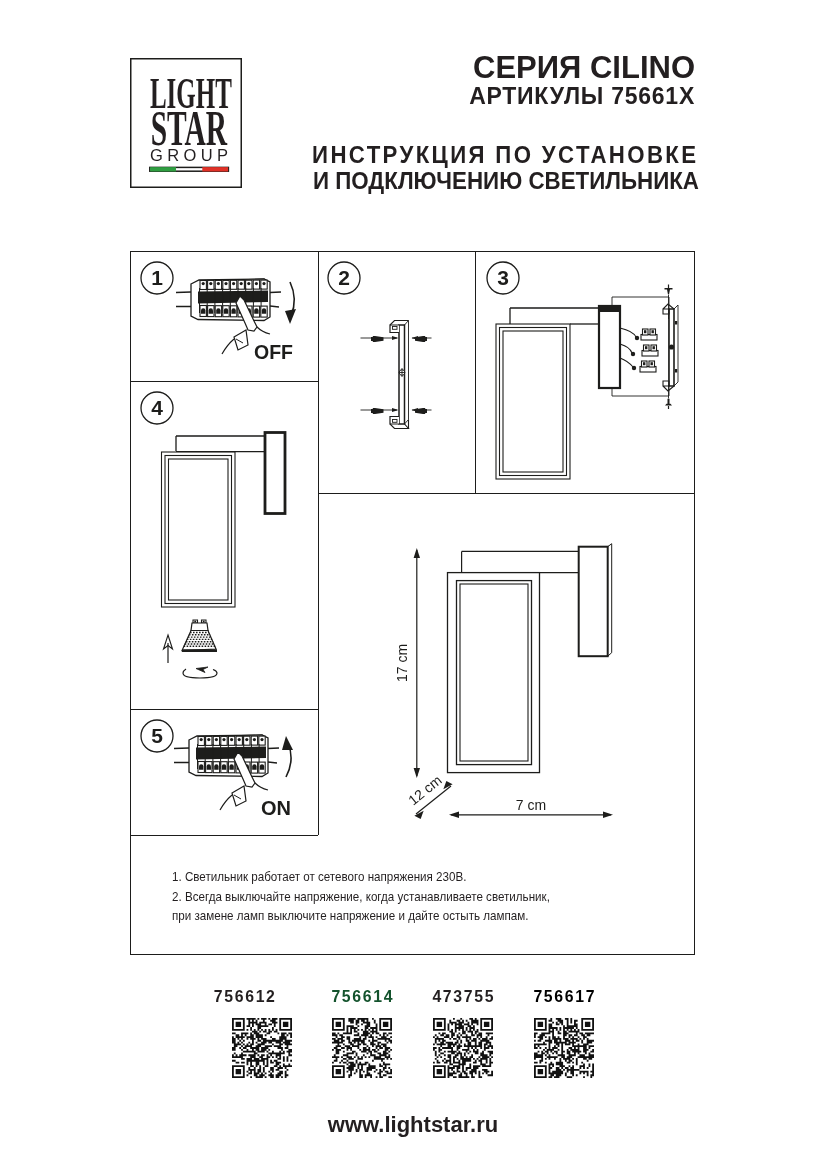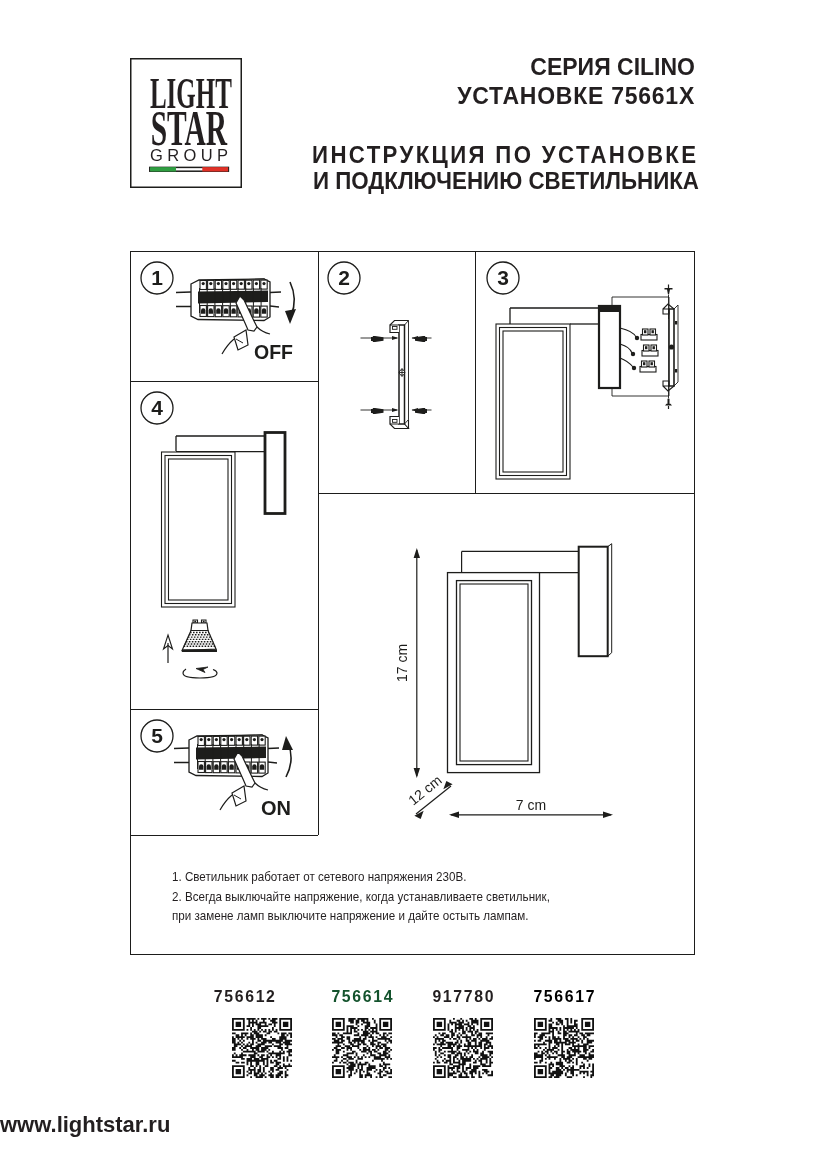--- a/index.html
+++ b/index.html
@@ -11,23 +11,23 @@
     <g font-family="'Liberation Serif',serif" font-weight="bold" fill="#231f20">
       <text x="60.9" y="50.3" font-size="45" text-anchor="middle" textLength="82" lengthAdjust="spacingAndGlyphs">LIGHT</text>
       <text x="58.9" y="86.8" font-size="51.5" text-anchor="middle" textLength="76.5" lengthAdjust="spacingAndGlyphs">STAR</text>
     </g>
     <text x="59" y="102.8" font-size="16.5" text-anchor="middle" font-family="'Liberation Sans',sans-serif" fill="#231f20" textLength="78" lengthAdjust="spacing" font-weight="400">GROUP</text>
     <rect x="19.8" y="109.4" width="78.6" height="3.8" fill="#fff" stroke="#1d1d1b" stroke-width="1.5"></rect>
     <rect x="20.1" y="109.1" width="25.9" height="4.4" fill="#2f9e41"></rect>
     <rect x="72.3" y="109.1" width="25.8" height="4.4" fill="#e03127"></rect>
   </svg>
 
-<div class="abs" style="left:295px;top:56px;width:400px;text-align:right;font-weight:bold;font-size:23px;line-height:23px;color:#231f20;">СЕРИЯ CILINO</div>
-
-<div class="abs" style="left:295px;top:85px;width:400px;text-align:right;font-weight:bold;font-size:23px;line-height:23px;letter-spacing:0.75px;color:#231f20;">УСТАНОВКЕ 75661X</div>
+<div class="abs" style="left:295px;top:56px;width:400px;text-align:right;font-weight:bold;font-size:31px;line-height:23px;color:#231f20;">СЕРИЯ CILINO</div>
+
+<div class="abs" style="left:295px;top:85px;width:400px;text-align:right;font-weight:bold;font-size:23px;line-height:23px;letter-spacing:0.75px;color:#231f20;">АРТИКУЛЫ 75661X</div>
 
 <div class="abs" style="left:273px;top:142.5px;width:420px;text-align:right;font-weight:bold;font-size:24.5px;line-height:24px;letter-spacing:2.6px;color:#231f20;transform:scaleX(0.907);transform-origin:100% 50%;white-space:nowrap;">ИНСТРУКЦИЯ ПО УСТАНОВКЕ</div>
 
 <div class="abs" style="left:276px;top:168.5px;width:420px;text-align:right;font-weight:bold;font-size:24.5px;line-height:24px;color:#231f20;transform:scaleX(0.912);transform-origin:100% 50%;white-space:nowrap;">И ПОДКЛЮЧЕНИЮ СВЕТИЛЬНИКА</div>
 
 <div class="abs" style="left:130px;top:251px;width:565px;height:704px;border:1.4px solid #1d1d1b;box-sizing:border-box;"></div>
 
 <div class="ln" style="left:318px;top:251px;width:1.4px;height:584px;"></div>
 
 <div class="ln" style="left:475px;top:251px;width:1.4px;height:243px;"></div>
@@ -314,24 +314,24 @@
 <svg class="abs" style="left:232px;top:1018px" width="60" height="60" viewBox="0 0 33 33">
     <path d="M0 0h7v1h-7zM8 0h5v1h-5zM14 0h1v1h-1zM16 0h3v1h-3zM20 0h1v1h-1zM22 0h3v1h-3zM26 0h7v1h-7zM0 1h1v1h-1zM6 1h1v1h-1zM9 1h1v1h-1zM11 1h1v1h-1zM13 1h1v1h-1zM17 1h1v1h-1zM21 1h3v1h-3zM26 1h1v1h-1zM32 1h1v1h-1zM0 2h1v1h-1zM2 2h3v1h-3zM6 2h1v1h-1zM9 2h5v1h-5zM15 2h4v1h-4zM22 2h3v1h-3zM26 2h1v1h-1zM28 2h3v1h-3zM32 2h1v1h-1zM0 3h1v1h-1zM2 3h3v1h-3zM6 3h1v1h-1zM9 3h1v1h-1zM11 3h1v1h-1zM13 3h3v1h-3zM18 3h1v1h-1zM20 3h2v1h-2zM23 3h1v1h-1zM26 3h1v1h-1zM28 3h3v1h-3zM32 3h1v1h-1zM0 4h1v1h-1zM2 4h3v1h-3zM6 4h1v1h-1zM8 4h2v1h-2zM11 4h1v1h-1zM14 4h6v1h-6zM23 4h1v1h-1zM26 4h1v1h-1zM28 4h3v1h-3zM32 4h1v1h-1zM0 5h1v1h-1zM6 5h1v1h-1zM10 5h1v1h-1zM14 5h2v1h-2zM22 5h1v1h-1zM26 5h1v1h-1zM32 5h1v1h-1zM0 6h7v1h-7zM8 6h1v1h-1zM10 6h1v1h-1zM12 6h1v1h-1zM14 6h1v1h-1zM16 6h1v1h-1zM18 6h1v1h-1zM20 6h1v1h-1zM22 6h1v1h-1zM24 6h1v1h-1zM26 6h7v1h-7zM11 7h3v1h-3zM15 7h1v1h-1zM17 7h2v1h-2zM20 7h2v1h-2zM23 7h2v1h-2zM0 8h2v1h-2zM5 8h4v1h-4zM10 8h1v1h-1zM12 8h3v1h-3zM19 8h2v1h-2zM25 8h1v1h-1zM27 8h3v1h-3zM31 8h2v1h-2zM2 9h2v1h-2zM5 9h1v1h-1zM7 9h1v1h-1zM10 9h2v1h-2zM13 9h4v1h-4zM18 9h1v1h-1zM27 9h2v1h-2zM30 9h1v1h-1zM32 9h1v1h-1zM0 10h1v1h-1zM2 10h5v1h-5zM8 10h4v1h-4zM13 10h4v1h-4zM21 10h1v1h-1zM26 10h4v1h-4zM32 10h1v1h-1zM0 11h2v1h-2zM3 11h1v1h-1zM5 11h1v1h-1zM8 11h1v1h-1zM10 11h3v1h-3zM14 11h1v1h-1zM16 11h3v1h-3zM22 11h2v1h-2zM26 11h4v1h-4zM0 12h2v1h-2zM4 12h1v1h-1zM6 12h1v1h-1zM11 12h1v1h-1zM14 12h2v1h-2zM17 12h11v1h-11zM29 12h4v1h-4zM0 13h2v1h-2zM3 13h1v1h-1zM5 13h1v1h-1zM9 13h1v1h-1zM11 13h1v1h-1zM13 13h1v1h-1zM16 13h3v1h-3zM20 13h2v1h-2zM24 13h3v1h-3zM28 13h4v1h-4zM1 14h4v1h-4zM6 14h1v1h-1zM8 14h1v1h-1zM10 14h2v1h-2zM14 14h4v1h-4zM22 14h1v1h-1zM26 14h2v1h-2zM29 14h4v1h-4zM1 15h2v1h-2zM5 15h1v1h-1zM7 15h4v1h-4zM13 15h3v1h-3zM18 15h4v1h-4zM23 15h4v1h-4zM30 15h1v1h-1zM0 16h2v1h-2zM4 16h1v1h-1zM6 16h2v1h-2zM10 16h5v1h-5zM16 16h4v1h-4zM25 16h3v1h-3zM29 16h2v1h-2zM0 17h2v1h-2zM5 17h1v1h-1zM8 17h1v1h-1zM11 17h1v1h-1zM13 17h2v1h-2zM16 17h3v1h-3zM20 17h1v1h-1zM27 17h1v1h-1zM31 17h2v1h-2zM6 18h7v1h-7zM14 18h4v1h-4zM19 18h1v1h-1zM22 18h1v1h-1zM26 18h1v1h-1zM28 18h1v1h-1zM30 18h3v1h-3zM1 19h1v1h-1zM5 19h1v1h-1zM12 19h2v1h-2zM20 19h9v1h-9zM31 19h1v1h-1zM0 20h1v1h-1zM2 20h1v1h-1zM4 20h4v1h-4zM9 20h4v1h-4zM14 20h1v1h-1zM16 20h2v1h-2zM19 20h1v1h-1zM21 20h1v1h-1zM24 20h3v1h-3zM31 20h2v1h-2zM0 21h6v1h-6zM10 21h3v1h-3zM15 21h2v1h-2zM19 21h2v1h-2zM22 21h1v1h-1zM24 21h1v1h-1zM26 21h1v1h-1zM28 21h1v1h-1zM30 21h1v1h-1zM5 22h2v1h-2zM8 22h3v1h-3zM12 22h3v1h-3zM16 22h4v1h-4zM25 22h2v1h-2zM28 22h1v1h-1zM30 22h1v1h-1zM0 23h2v1h-2zM8 23h10v1h-10zM19 23h1v1h-1zM21 23h1v1h-1zM23 23h2v1h-2zM28 23h1v1h-1zM30 23h1v1h-1zM32 23h1v1h-1zM2 24h2v1h-2zM5 24h2v1h-2zM8 24h1v1h-1zM10 24h1v1h-1zM13 24h2v1h-2zM17 24h1v1h-1zM19 24h1v1h-1zM21 24h2v1h-2zM24 24h3v1h-3zM8 25h1v1h-1zM10 25h1v1h-1zM13 25h2v1h-2zM17 25h1v1h-1zM19 25h1v1h-1zM24 25h2v1h-2zM28 25h1v1h-1zM31 25h1v1h-1zM0 26h7v1h-7zM10 26h2v1h-2zM13 26h1v1h-1zM15 26h1v1h-1zM18 26h2v1h-2zM23 26h2v1h-2zM26 26h1v1h-1zM28 26h5v1h-5zM0 27h1v1h-1zM6 27h1v1h-1zM9 27h1v1h-1zM12 27h1v1h-1zM15 27h1v1h-1zM17 27h1v1h-1zM21 27h2v1h-2zM25 27h3v1h-3zM29 27h1v1h-1zM0 28h1v1h-1zM2 28h3v1h-3zM6 28h1v1h-1zM9 28h4v1h-4zM14 28h2v1h-2zM17 28h1v1h-1zM21 28h2v1h-2zM24 28h2v1h-2zM30 28h1v1h-1zM0 29h1v1h-1zM2 29h3v1h-3zM6 29h1v1h-1zM8 29h1v1h-1zM10 29h1v1h-1zM12 29h1v1h-1zM14 29h2v1h-2zM17 29h1v1h-1zM20 29h1v1h-1zM22 29h1v1h-1zM26 29h2v1h-2zM29 29h1v1h-1zM0 30h1v1h-1zM2 30h3v1h-3zM6 30h1v1h-1zM9 30h2v1h-2zM12 30h3v1h-3zM16 30h1v1h-1zM18 30h1v1h-1zM21 30h1v1h-1zM25 30h3v1h-3zM29 30h1v1h-1zM0 31h1v1h-1zM6 31h1v1h-1zM8 31h1v1h-1zM12 31h2v1h-2zM15 31h3v1h-3zM20 31h3v1h-3zM24 31h3v1h-3zM29 31h2v1h-2zM0 32h7v1h-7zM10 32h1v1h-1zM13 32h4v1h-4zM18 32h1v1h-1zM21 32h2v1h-2zM24 32h2v1h-2zM27 32h1v1h-1zM29 32h1v1h-1z" fill="#111"></path>
   </svg>
 
 <div class="abs" style="left:312px;top:987.5px;width:100px;text-align:center;font-size:15.8px;letter-spacing:1.7px;text-indent:1.7px;font-weight:bold;color:#14532d;">756614</div>
 
 <svg class="abs" style="left:332px;top:1018px" width="60" height="60" viewBox="0 0 33 33">
     <path d="M0 0h7v1h-7zM9 0h4v1h-4zM14 0h6v1h-6zM22 0h1v1h-1zM26 0h7v1h-7zM0 1h1v1h-1zM6 1h1v1h-1zM9 1h3v1h-3zM13 1h2v1h-2zM16 1h2v1h-2zM19 1h1v1h-1zM23 1h1v1h-1zM26 1h1v1h-1zM32 1h1v1h-1zM0 2h1v1h-1zM2 2h3v1h-3zM6 2h1v1h-1zM10 2h2v1h-2zM13 2h2v1h-2zM17 2h4v1h-4zM23 2h1v1h-1zM26 2h1v1h-1zM28 2h3v1h-3zM32 2h1v1h-1zM0 3h1v1h-1zM2 3h3v1h-3zM6 3h1v1h-1zM13 3h1v1h-1zM16 3h1v1h-1zM19 3h2v1h-2zM24 3h1v1h-1zM26 3h1v1h-1zM28 3h3v1h-3zM32 3h1v1h-1zM0 4h1v1h-1zM2 4h3v1h-3zM6 4h1v1h-1zM8 4h4v1h-4zM14 4h1v1h-1zM18 4h3v1h-3zM24 4h1v1h-1zM26 4h1v1h-1zM28 4h3v1h-3zM32 4h1v1h-1zM0 5h1v1h-1zM6 5h1v1h-1zM8 5h1v1h-1zM10 5h4v1h-4zM18 5h2v1h-2zM21 5h4v1h-4zM26 5h1v1h-1zM32 5h1v1h-1zM0 6h7v1h-7zM8 6h1v1h-1zM10 6h1v1h-1zM12 6h1v1h-1zM14 6h1v1h-1zM16 6h1v1h-1zM18 6h1v1h-1zM20 6h1v1h-1zM22 6h1v1h-1zM24 6h1v1h-1zM26 6h7v1h-7zM8 7h1v1h-1zM10 7h1v1h-1zM12 7h2v1h-2zM17 7h3v1h-3zM21 7h4v1h-4zM0 8h2v1h-2zM3 8h1v1h-1zM6 8h5v1h-5zM14 8h1v1h-1zM17 8h4v1h-4zM22 8h1v1h-1zM24 8h2v1h-2zM28 8h2v1h-2zM31 8h2v1h-2zM0 9h3v1h-3zM4 9h2v1h-2zM12 9h3v1h-3zM16 9h4v1h-4zM21 9h1v1h-1zM26 9h1v1h-1zM28 9h1v1h-1zM30 9h1v1h-1zM2 10h1v1h-1zM5 10h2v1h-2zM8 10h2v1h-2zM15 10h1v1h-1zM18 10h1v1h-1zM20 10h3v1h-3zM24 10h1v1h-1zM27 10h3v1h-3zM32 10h1v1h-1zM0 11h2v1h-2zM3 11h3v1h-3zM8 11h2v1h-2zM12 11h4v1h-4zM17 11h2v1h-2zM22 11h1v1h-1zM25 11h7v1h-7zM1 12h3v1h-3zM5 12h2v1h-2zM9 12h1v1h-1zM11 12h7v1h-7zM20 12h1v1h-1zM22 12h3v1h-3zM29 12h1v1h-1zM31 12h2v1h-2zM0 13h6v1h-6zM9 13h2v1h-2zM12 13h1v1h-1zM14 13h1v1h-1zM16 13h2v1h-2zM21 13h2v1h-2zM25 13h2v1h-2zM30 13h1v1h-1zM32 13h1v1h-1zM3 14h1v1h-1zM6 14h1v1h-1zM10 14h2v1h-2zM14 14h2v1h-2zM17 14h2v1h-2zM21 14h3v1h-3zM25 14h1v1h-1zM27 14h3v1h-3zM2 15h3v1h-3zM7 15h3v1h-3zM11 15h4v1h-4zM19 15h1v1h-1zM22 15h1v1h-1zM24 15h3v1h-3zM28 15h2v1h-2zM1 16h2v1h-2zM5 16h2v1h-2zM8 16h3v1h-3zM14 16h1v1h-1zM17 16h2v1h-2zM20 16h1v1h-1zM24 16h1v1h-1zM26 16h2v1h-2zM29 16h3v1h-3zM0 17h1v1h-1zM2 17h3v1h-3zM8 17h1v1h-1zM10 17h1v1h-1zM15 17h1v1h-1zM17 17h4v1h-4zM22 17h2v1h-2zM25 17h1v1h-1zM29 17h2v1h-2zM32 17h1v1h-1zM2 18h2v1h-2zM6 18h1v1h-1zM11 18h2v1h-2zM16 18h3v1h-3zM20 18h2v1h-2zM23 18h2v1h-2zM28 18h2v1h-2zM31 18h1v1h-1zM2 19h2v1h-2zM8 19h4v1h-4zM13 19h1v1h-1zM19 19h1v1h-1zM21 19h1v1h-1zM25 19h2v1h-2zM28 19h3v1h-3zM1 20h1v1h-1zM6 20h3v1h-3zM13 20h1v1h-1zM17 20h1v1h-1zM21 20h3v1h-3zM26 20h4v1h-4zM31 20h1v1h-1zM0 21h4v1h-4zM5 21h1v1h-1zM8 21h3v1h-3zM12 21h1v1h-1zM14 21h1v1h-1zM16 21h1v1h-1zM18 21h1v1h-1zM20 21h1v1h-1zM23 21h4v1h-4zM29 21h3v1h-3zM2 22h1v1h-1zM6 22h2v1h-2zM9 22h3v1h-3zM14 22h3v1h-3zM23 22h6v1h-6zM30 22h1v1h-1zM32 22h1v1h-1zM1 23h2v1h-2zM5 23h1v1h-1zM8 23h1v1h-1zM13 23h1v1h-1zM22 23h1v1h-1zM27 23h1v1h-1zM0 24h1v1h-1zM4 24h1v1h-1zM6 24h2v1h-2zM9 24h3v1h-3zM13 24h1v1h-1zM15 24h1v1h-1zM18 24h2v1h-2zM28 24h1v1h-1zM8 25h1v1h-1zM10 25h3v1h-3zM14 25h5v1h-5zM20 25h1v1h-1zM26 25h1v1h-1zM28 25h4v1h-4zM0 26h7v1h-7zM9 26h4v1h-4zM14 26h1v1h-1zM16 26h1v1h-1zM20 26h4v1h-4zM26 26h2v1h-2zM29 26h1v1h-1zM0 27h1v1h-1zM6 27h1v1h-1zM8 27h4v1h-4zM14 27h1v1h-1zM16 27h1v1h-1zM19 27h5v1h-5zM28 27h2v1h-2zM31 27h1v1h-1zM0 28h1v1h-1zM2 28h3v1h-3zM6 28h1v1h-1zM9 28h3v1h-3zM13 28h1v1h-1zM15 28h2v1h-2zM19 28h3v1h-3zM24 28h1v1h-1zM26 28h1v1h-1zM28 28h1v1h-1zM32 28h1v1h-1zM0 29h1v1h-1zM2 29h3v1h-3zM6 29h1v1h-1zM8 29h1v1h-1zM10 29h1v1h-1zM13 29h1v1h-1zM15 29h1v1h-1zM17 29h1v1h-1zM19 29h1v1h-1zM23 29h1v1h-1zM26 29h2v1h-2zM29 29h2v1h-2zM32 29h1v1h-1zM0 30h1v1h-1zM2 30h3v1h-3zM6 30h1v1h-1zM10 30h1v1h-1zM12 30h1v1h-1zM15 30h1v1h-1zM19 30h2v1h-2zM25 30h2v1h-2zM30 30h3v1h-3zM0 31h1v1h-1zM6 31h1v1h-1zM9 31h2v1h-2zM15 31h2v1h-2zM18 31h4v1h-4zM26 31h1v1h-1zM28 31h2v1h-2zM0 32h7v1h-7zM9 32h1v1h-1zM15 32h2v1h-2zM18 32h1v1h-1zM21 32h1v1h-1zM24 32h1v1h-1zM26 32h2v1h-2zM31 32h2v1h-2z" fill="#111"></path>
   </svg>
 
-<div class="abs" style="left:413px;top:987.5px;width:100px;text-align:center;font-size:15.8px;letter-spacing:1.7px;text-indent:1.7px;font-weight:bold;color:#231f20;">917780</div>
+<div class="abs" style="left:413px;top:987.5px;width:100px;text-align:center;font-size:15.8px;letter-spacing:1.7px;text-indent:1.7px;font-weight:bold;color:#231f20;">473755</div>
 
 <svg class="abs" style="left:433px;top:1018px" width="60" height="60" viewBox="0 0 33 33">
     <path d="M0 0h7v1h-7zM11 0h1v1h-1zM15 0h1v1h-1zM20 0h2v1h-2zM23 0h1v1h-1zM26 0h7v1h-7zM0 1h1v1h-1zM6 1h1v1h-1zM9 1h1v1h-1zM13 1h2v1h-2zM16 1h1v1h-1zM18 1h1v1h-1zM21 1h4v1h-4zM26 1h1v1h-1zM32 1h1v1h-1zM0 2h1v1h-1zM2 2h3v1h-3zM6 2h1v1h-1zM9 2h4v1h-4zM14 2h3v1h-3zM19 2h1v1h-1zM21 2h4v1h-4zM26 2h1v1h-1zM28 2h3v1h-3zM32 2h1v1h-1zM0 3h1v1h-1zM2 3h3v1h-3zM6 3h1v1h-1zM8 3h1v1h-1zM10 3h1v1h-1zM12 3h4v1h-4zM17 3h3v1h-3zM21 3h1v1h-1zM24 3h1v1h-1zM26 3h1v1h-1zM28 3h3v1h-3zM32 3h1v1h-1zM0 4h1v1h-1zM2 4h3v1h-3zM6 4h1v1h-1zM8 4h1v1h-1zM12 4h1v1h-1zM14 4h3v1h-3zM19 4h2v1h-2zM22 4h1v1h-1zM26 4h1v1h-1zM28 4h3v1h-3zM32 4h1v1h-1zM0 5h1v1h-1zM6 5h1v1h-1zM8 5h1v1h-1zM12 5h5v1h-5zM18 5h1v1h-1zM20 5h3v1h-3zM26 5h1v1h-1zM32 5h1v1h-1zM0 6h7v1h-7zM8 6h1v1h-1zM10 6h1v1h-1zM12 6h1v1h-1zM14 6h1v1h-1zM16 6h1v1h-1zM18 6h1v1h-1zM20 6h1v1h-1zM22 6h1v1h-1zM24 6h1v1h-1zM26 6h7v1h-7zM9 7h2v1h-2zM12 7h1v1h-1zM16 7h2v1h-2zM19 7h3v1h-3zM23 7h2v1h-2zM3 8h1v1h-1zM5 8h2v1h-2zM10 8h2v1h-2zM14 8h1v1h-1zM16 8h2v1h-2zM21 8h1v1h-1zM23 8h1v1h-1zM25 8h2v1h-2zM29 8h4v1h-4zM1 9h1v1h-1zM4 9h2v1h-2zM7 9h2v1h-2zM10 9h2v1h-2zM13 9h1v1h-1zM15 9h1v1h-1zM18 9h1v1h-1zM21 9h2v1h-2zM24 9h3v1h-3zM30 9h1v1h-1zM0 10h1v1h-1zM2 10h1v1h-1zM6 10h3v1h-3zM10 10h1v1h-1zM13 10h2v1h-2zM16 10h5v1h-5zM24 10h1v1h-1zM26 10h1v1h-1zM29 10h1v1h-1zM32 10h1v1h-1zM1 11h5v1h-5zM9 11h1v1h-1zM11 11h2v1h-2zM14 11h1v1h-1zM18 11h1v1h-1zM20 11h1v1h-1zM22 11h2v1h-2zM25 11h1v1h-1zM27 11h3v1h-3zM31 11h2v1h-2zM1 12h1v1h-1zM3 12h1v1h-1zM5 12h2v1h-2zM13 12h1v1h-1zM15 12h1v1h-1zM18 12h2v1h-2zM21 12h3v1h-3zM26 12h5v1h-5zM1 13h1v1h-1zM4 13h2v1h-2zM7 13h4v1h-4zM12 13h2v1h-2zM15 13h1v1h-1zM19 13h2v1h-2zM23 13h1v1h-1zM25 13h2v1h-2zM29 13h3v1h-3zM0 14h1v1h-1zM2 14h5v1h-5zM8 14h5v1h-5zM14 14h1v1h-1zM17 14h1v1h-1zM19 14h2v1h-2zM23 14h1v1h-1zM25 14h2v1h-2zM28 14h2v1h-2zM31 14h1v1h-1zM4 15h1v1h-1zM8 15h2v1h-2zM11 15h1v1h-1zM13 15h3v1h-3zM17 15h10v1h-10zM28 15h1v1h-1zM30 15h3v1h-3zM0 16h2v1h-2zM3 16h1v1h-1zM5 16h6v1h-6zM13 16h2v1h-2zM19 16h1v1h-1zM21 16h1v1h-1zM23 16h1v1h-1zM26 16h1v1h-1zM28 16h3v1h-3zM32 16h1v1h-1zM0 17h1v1h-1zM3 17h2v1h-2zM10 17h1v1h-1zM13 17h1v1h-1zM16 17h4v1h-4zM22 17h1v1h-1zM24 17h1v1h-1zM28 17h1v1h-1zM1 18h1v1h-1zM3 18h1v1h-1zM6 18h1v1h-1zM8 18h5v1h-5zM14 18h1v1h-1zM18 18h1v1h-1zM20 18h1v1h-1zM22 18h3v1h-3zM27 18h1v1h-1zM30 18h3v1h-3zM1 19h1v1h-1zM4 19h2v1h-2zM10 19h2v1h-2zM13 19h3v1h-3zM17 19h1v1h-1zM19 19h1v1h-1zM23 19h2v1h-2zM26 19h2v1h-2zM31 19h2v1h-2zM1 20h1v1h-1zM3 20h1v1h-1zM6 20h1v1h-1zM8 20h2v1h-2zM12 20h2v1h-2zM15 20h1v1h-1zM17 20h1v1h-1zM21 20h1v1h-1zM26 20h4v1h-4zM31 20h1v1h-1zM2 21h1v1h-1zM4 21h1v1h-1zM8 21h2v1h-2zM11 21h2v1h-2zM15 21h2v1h-2zM18 21h1v1h-1zM20 21h2v1h-2zM25 21h1v1h-1zM27 21h4v1h-4zM32 21h1v1h-1zM1 22h1v1h-1zM6 22h1v1h-1zM9 22h1v1h-1zM11 22h1v1h-1zM13 22h1v1h-1zM15 22h6v1h-6zM22 22h1v1h-1zM24 22h1v1h-1zM26 22h4v1h-4zM31 22h1v1h-1zM2 23h1v1h-1zM5 23h1v1h-1zM7 23h3v1h-3zM11 23h1v1h-1zM14 23h1v1h-1zM16 23h5v1h-5zM23 23h1v1h-1zM25 23h2v1h-2zM29 23h1v1h-1zM31 23h1v1h-1zM0 24h1v1h-1zM2 24h2v1h-2zM6 24h2v1h-2zM9 24h1v1h-1zM11 24h4v1h-4zM16 24h2v1h-2zM22 24h2v1h-2zM26 24h1v1h-1zM29 24h1v1h-1zM31 24h2v1h-2zM9 25h2v1h-2zM14 25h4v1h-4zM20 25h1v1h-1zM26 25h3v1h-3zM31 25h1v1h-1zM0 26h7v1h-7zM8 26h1v1h-1zM11 26h4v1h-4zM16 26h1v1h-1zM20 26h1v1h-1zM22 26h4v1h-4zM27 26h5v1h-5zM0 27h1v1h-1zM6 27h1v1h-1zM8 27h4v1h-4zM13 27h2v1h-2zM16 27h1v1h-1zM18 27h3v1h-3zM22 27h3v1h-3zM0 28h1v1h-1zM2 28h3v1h-3zM6 28h1v1h-1zM8 28h1v1h-1zM10 28h1v1h-1zM13 28h1v1h-1zM16 28h1v1h-1zM18 28h1v1h-1zM21 28h3v1h-3zM27 28h3v1h-3zM0 29h1v1h-1zM2 29h3v1h-3zM6 29h1v1h-1zM8 29h1v1h-1zM11 29h1v1h-1zM13 29h2v1h-2zM16 29h2v1h-2zM20 29h4v1h-4zM25 29h1v1h-1zM28 29h3v1h-3zM32 29h1v1h-1zM0 30h1v1h-1zM2 30h3v1h-3zM6 30h1v1h-1zM8 30h5v1h-5zM15 30h1v1h-1zM17 30h2v1h-2zM20 30h2v1h-2zM23 30h1v1h-1zM25 30h1v1h-1zM27 30h1v1h-1zM29 30h1v1h-1zM32 30h1v1h-1zM0 31h1v1h-1zM6 31h1v1h-1zM8 31h3v1h-3zM14 31h2v1h-2zM18 31h1v1h-1zM21 31h1v1h-1zM25 31h1v1h-1zM30 31h3v1h-3zM0 32h7v1h-7zM8 32h1v1h-1zM11 32h2v1h-2zM14 32h6v1h-6zM21 32h2v1h-2zM25 32h2v1h-2z" fill="#111"></path>
   </svg>
 
 <div class="abs" style="left:514px;top:987.5px;width:100px;text-align:center;font-size:15.8px;letter-spacing:1.7px;text-indent:1.7px;font-weight:bold;color:#000000;">756617</div>
 
 <svg class="abs" style="left:534px;top:1018px" width="60" height="60" viewBox="0 0 33 33">
     <path d="M0 0h7v1h-7zM9 0h1v1h-1zM12 0h3v1h-3zM17 0h2v1h-2zM20 0h1v1h-1zM26 0h7v1h-7zM0 1h1v1h-1zM6 1h1v1h-1zM8 1h2v1h-2zM13 1h3v1h-3zM18 1h1v1h-1zM20 1h1v1h-1zM22 1h2v1h-2zM26 1h1v1h-1zM32 1h1v1h-1zM0 2h1v1h-1zM2 2h3v1h-3zM6 2h1v1h-1zM10 2h1v1h-1zM12 2h1v1h-1zM14 2h2v1h-2zM18 2h1v1h-1zM20 2h1v1h-1zM22 2h1v1h-1zM26 2h1v1h-1zM28 2h3v1h-3zM32 2h1v1h-1zM0 3h1v1h-1zM2 3h3v1h-3zM6 3h1v1h-1zM8 3h2v1h-2zM12 3h2v1h-2zM15 3h1v1h-1zM18 3h1v1h-1zM22 3h2v1h-2zM26 3h1v1h-1zM28 3h3v1h-3zM32 3h1v1h-1zM0 4h1v1h-1zM2 4h3v1h-3zM6 4h1v1h-1zM8 4h2v1h-2zM16 4h1v1h-1zM18 4h6v1h-6zM26 4h1v1h-1zM28 4h3v1h-3zM32 4h1v1h-1zM0 5h1v1h-1zM6 5h1v1h-1zM8 5h5v1h-5zM14 5h1v1h-1zM16 5h6v1h-6zM23 5h1v1h-1zM26 5h1v1h-1zM32 5h1v1h-1zM0 6h7v1h-7zM8 6h1v1h-1zM10 6h1v1h-1zM12 6h1v1h-1zM14 6h1v1h-1zM16 6h1v1h-1zM18 6h1v1h-1zM20 6h1v1h-1zM22 6h1v1h-1zM24 6h1v1h-1zM26 6h7v1h-7zM8 7h3v1h-3zM13 7h1v1h-1zM16 7h2v1h-2zM19 7h6v1h-6zM0 8h2v1h-2zM4 8h5v1h-5zM10 8h1v1h-1zM13 8h2v1h-2zM16 8h3v1h-3zM23 8h1v1h-1zM25 8h2v1h-2zM28 8h5v1h-5zM0 9h1v1h-1zM3 9h3v1h-3zM10 9h1v1h-1zM16 9h2v1h-2zM19 9h2v1h-2zM22 9h2v1h-2zM26 9h2v1h-2zM29 9h2v1h-2zM0 10h1v1h-1zM2 10h3v1h-3zM6 10h1v1h-1zM8 10h1v1h-1zM10 10h2v1h-2zM13 10h1v1h-1zM16 10h1v1h-1zM19 10h1v1h-1zM21 10h1v1h-1zM24 10h1v1h-1zM27 10h2v1h-2zM3 11h2v1h-2zM8 11h1v1h-1zM10 11h5v1h-5zM16 11h3v1h-3zM20 11h4v1h-4zM25 11h1v1h-1zM27 11h1v1h-1zM29 11h1v1h-1zM0 12h1v1h-1zM2 12h2v1h-2zM6 12h4v1h-4zM11 12h2v1h-2zM14 12h1v1h-1zM17 12h3v1h-3zM21 12h1v1h-1zM23 12h2v1h-2zM26 12h1v1h-1zM29 12h4v1h-4zM5 13h1v1h-1zM8 13h2v1h-2zM11 13h7v1h-7zM19 13h4v1h-4zM26 13h1v1h-1zM29 13h3v1h-3zM0 14h7v1h-7zM8 14h1v1h-1zM12 14h2v1h-2zM15 14h1v1h-1zM17 14h3v1h-3zM21 14h1v1h-1zM24 14h1v1h-1zM27 14h3v1h-3zM0 15h1v1h-1zM2 15h1v1h-1zM8 15h1v1h-1zM11 15h1v1h-1zM13 15h1v1h-1zM15 15h1v1h-1zM21 15h8v1h-8zM30 15h3v1h-3zM0 16h2v1h-2zM3 16h1v1h-1zM6 16h1v1h-1zM8 16h1v1h-1zM10 16h3v1h-3zM15 16h1v1h-1zM19 16h2v1h-2zM22 16h1v1h-1zM24 16h1v1h-1zM27 16h2v1h-2zM30 16h1v1h-1zM5 17h1v1h-1zM7 17h4v1h-4zM13 17h1v1h-1zM15 17h1v1h-1zM18 17h1v1h-1zM20 17h5v1h-5zM27 17h3v1h-3zM32 17h1v1h-1zM2 18h1v1h-1zM4 18h1v1h-1zM6 18h2v1h-2zM9 18h1v1h-1zM11 18h2v1h-2zM15 18h2v1h-2zM18 18h2v1h-2zM21 18h5v1h-5zM27 18h2v1h-2zM31 18h2v1h-2zM0 19h2v1h-2zM4 19h2v1h-2zM7 19h1v1h-1zM10 19h1v1h-1zM12 19h1v1h-1zM15 19h1v1h-1zM18 19h2v1h-2zM22 19h1v1h-1zM24 19h1v1h-1zM28 19h1v1h-1zM30 19h1v1h-1zM0 20h5v1h-5zM6 20h1v1h-1zM8 20h1v1h-1zM13 20h4v1h-4zM19 20h4v1h-4zM25 20h3v1h-3zM30 20h3v1h-3zM0 21h5v1h-5zM7 21h6v1h-6zM15 21h2v1h-2zM18 21h3v1h-3zM24 21h9v1h-9zM0 22h1v1h-1zM4 22h1v1h-1zM6 22h1v1h-1zM8 22h1v1h-1zM11 22h1v1h-1zM14 22h1v1h-1zM16 22h4v1h-4zM21 22h1v1h-1zM23 22h1v1h-1zM27 22h2v1h-2zM30 22h2v1h-2zM3 23h2v1h-2zM14 23h1v1h-1zM17 23h1v1h-1zM19 23h2v1h-2zM23 23h1v1h-1zM29 23h1v1h-1zM0 24h2v1h-2zM3 24h1v1h-1zM6 24h1v1h-1zM9 24h1v1h-1zM12 24h4v1h-4zM18 24h2v1h-2zM21 24h1v1h-1zM23 24h1v1h-1zM26 24h1v1h-1zM8 25h3v1h-3zM12 25h4v1h-4zM23 25h1v1h-1zM27 25h1v1h-1zM30 25h1v1h-1zM32 25h1v1h-1zM0 26h7v1h-7zM8 26h1v1h-1zM10 26h1v1h-1zM14 26h3v1h-3zM19 26h1v1h-1zM21 26h1v1h-1zM25 26h3v1h-3zM30 26h1v1h-1zM32 26h1v1h-1zM0 27h1v1h-1zM6 27h1v1h-1zM8 27h2v1h-2zM12 27h2v1h-2zM15 27h1v1h-1zM17 27h2v1h-2zM20 27h2v1h-2zM25 27h1v1h-1zM27 27h1v1h-1zM29 27h1v1h-1zM32 27h1v1h-1zM0 28h1v1h-1zM2 28h3v1h-3zM6 28h1v1h-1zM8 28h1v1h-1zM12 28h3v1h-3zM16 28h1v1h-1zM18 28h7v1h-7zM32 28h1v1h-1zM0 29h1v1h-1zM2 29h3v1h-3zM6 29h1v1h-1zM8 29h1v1h-1zM10 29h6v1h-6zM18 29h1v1h-1zM20 29h2v1h-2zM25 29h5v1h-5zM31 29h2v1h-2zM0 30h1v1h-1zM2 30h3v1h-3zM6 30h1v1h-1zM8 30h8v1h-8zM17 30h1v1h-1zM20 30h2v1h-2zM25 30h1v1h-1zM27 30h1v1h-1zM29 30h1v1h-1zM32 30h1v1h-1zM0 31h1v1h-1zM6 31h1v1h-1zM9 31h2v1h-2zM12 31h3v1h-3zM17 31h1v1h-1zM21 31h1v1h-1zM23 31h1v1h-1zM29 31h1v1h-1zM31 31h2v1h-2zM0 32h7v1h-7zM8 32h2v1h-2zM11 32h3v1h-3zM18 32h3v1h-3zM27 32h1v1h-1zM31 32h1v1h-1z" fill="#111"></path>
   </svg>
 
-<div class="abs" style="left:0;top:1112px;width:826px;text-align:left;font-size:22px;font-weight:bold;color:#231f20;">www.lightstar.ru</div>
+<div class="abs" style="left:0;top:1112px;width:826px;text-align:center;font-size:22px;font-weight:bold;color:#231f20;">www.lightstar.ru</div>
 </body></html>

